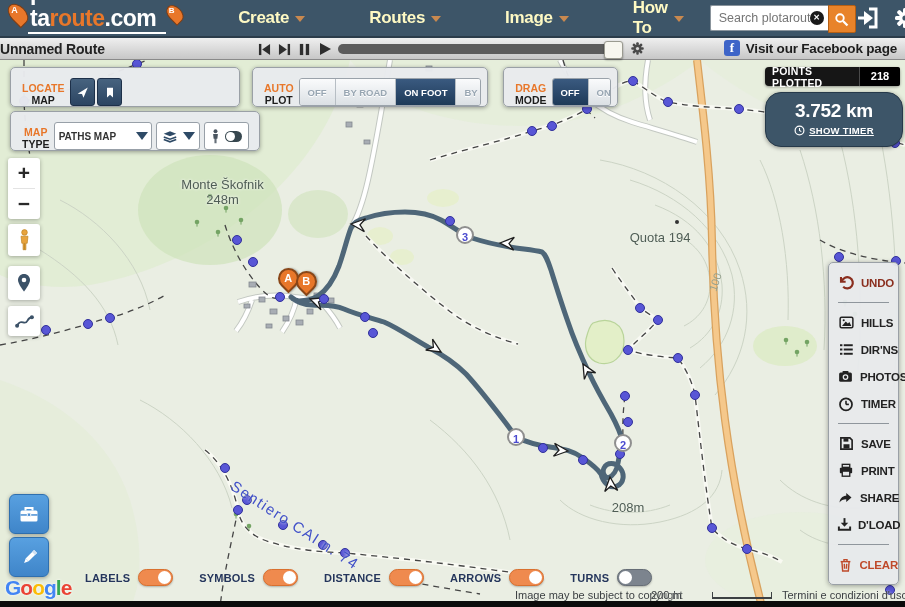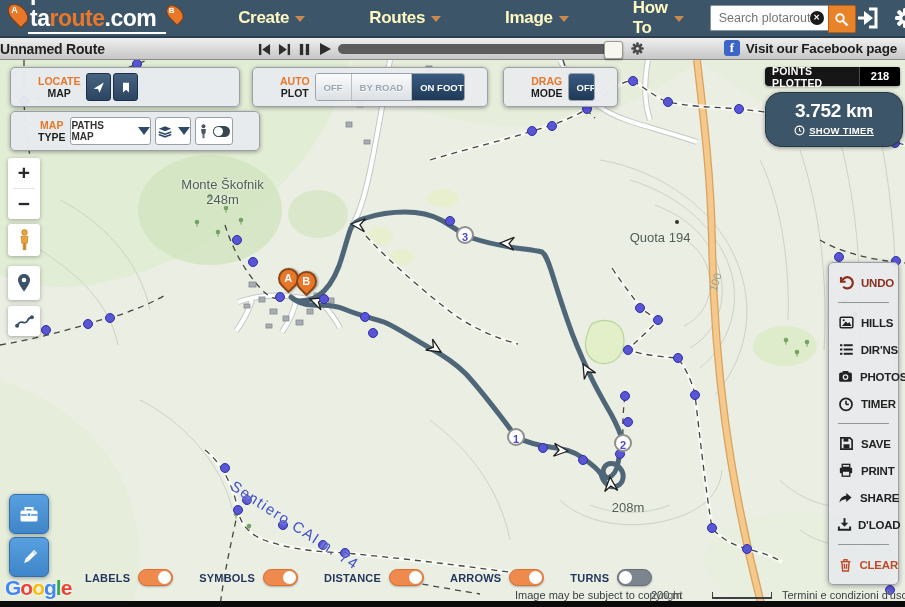--- a/index.html
+++ b/index.html
@@ -32,21 +32,21 @@
   .playback{display:flex;gap:7px;align-items:center;position:absolute;left:258px;top:4px;}
   .pb{cursor:pointer;display:flex;}
   .slider{position:absolute;left:338px;top:6px;width:284px;height:10px;background:#5c5c5c;border-radius:6px;cursor:pointer;}
   .slider-handle{position:absolute;right:-1px;top:-3px;width:17px;height:16px;background:#f7f6ef;border:1px solid #9a9a90;border-radius:3px;box-shadow:0 1px 2px rgba(0,0,0,.4);cursor:grab;}
   .tb-gear{position:absolute;left:630px;top:3px;cursor:pointer;}
   .fb-wrap{position:absolute;right:8px;top:2px;display:flex;align-items:center;gap:6px;cursor:pointer;}
   .fb-ic{width:16px;height:16px;background:#3d64c8;border-radius:3px;color:#fff;font-weight:700;font-size:13px;text-align:center;line-height:16px;font-family:"Liberation Serif",serif;}
   .fb-label{font-size:13.5px;font-weight:700;color:#1d1d1d;letter-spacing:-.2px;}
 
   
-  .panel{background:rgba(232,234,237,.97);border:1px solid #9aa0a6;border-radius:5px;box-shadow:0 1px 4px rgba(0,0,0,.35);display:flex;align-items:center;z-index:30;box-sizing:border-box;padding:0 22px;}
+  .panel{background:rgba(232,234,237,.97);border:1px solid #9aa0a6;border-radius:5px;box-shadow:0 1px 4px rgba(0,0,0,.35);display:flex;align-items:flex-end;z-index:30;box-sizing:border-box;padding:0 6px;}
   .p-label{font-size:10.5px;font-weight:700;line-height:1.15;text-align:center;margin:0 5px;}
   .p-label .l1{color:#e8772a;display:block;}
   .p-label .l2{color:#1c1c1c;display:block;}
   .btn-dark-sq{width:23px;height:26px;background:linear-gradient(#47637f,#2c4562);border:1px solid #1d3049;border-radius:3px;display:flex;align-items:center;justify-content:center;margin:0 1px;cursor:pointer;}
   .map-search{width:118px;height:26px;border:1px solid #98a0a8;border-radius:3px;margin-left:4px;padding:0 7px;font-size:14px;color:#555;box-sizing:border-box;font-family:"Liberation Sans",sans-serif;}
   .seg{display:flex;border-radius:3px;overflow:hidden;border:1px solid #9aa2aa;}
   .seg-btn{height:26px;display:flex;align-items:center;justify-content:center;font-size:9.5px;font-weight:700;color:#98a6b2;background:linear-gradient(#fafbfc,#dbe0e4);text-shadow:0 1px 0 #fff;border-right:1px solid #b7bec4;padding:0 8px;cursor:pointer;white-space:nowrap;}
   .seg-btn:last-child{border-right:none;}
   .seg-btn.sel{background:linear-gradient(#3a5a80,#1e3a58);color:#fff;text-shadow:none;}
   .dd{height:26px;background:#fff;border:1px solid #98a0a8;border-radius:3px;display:flex;align-items:center;justify-content:center;gap:20px;font-size:10px;font-weight:700;color:#333;cursor:pointer;margin-right:4px;}

